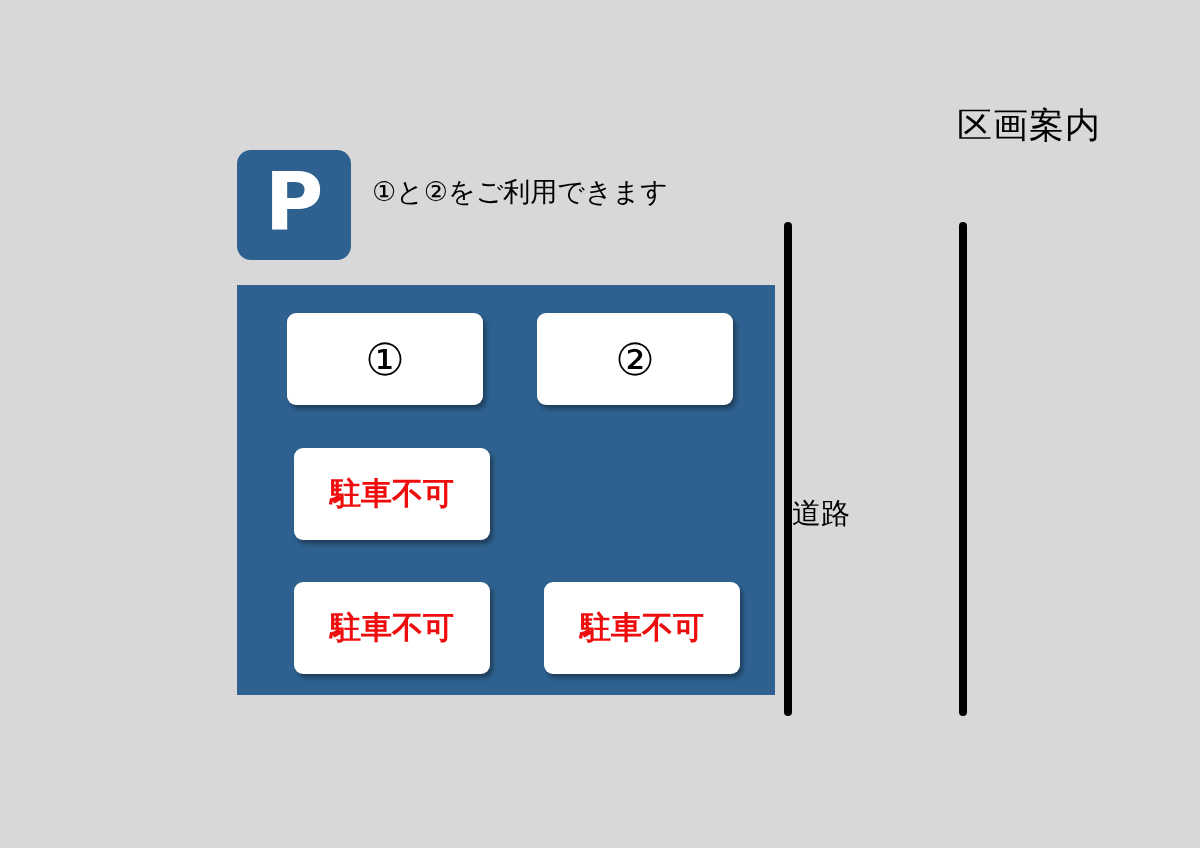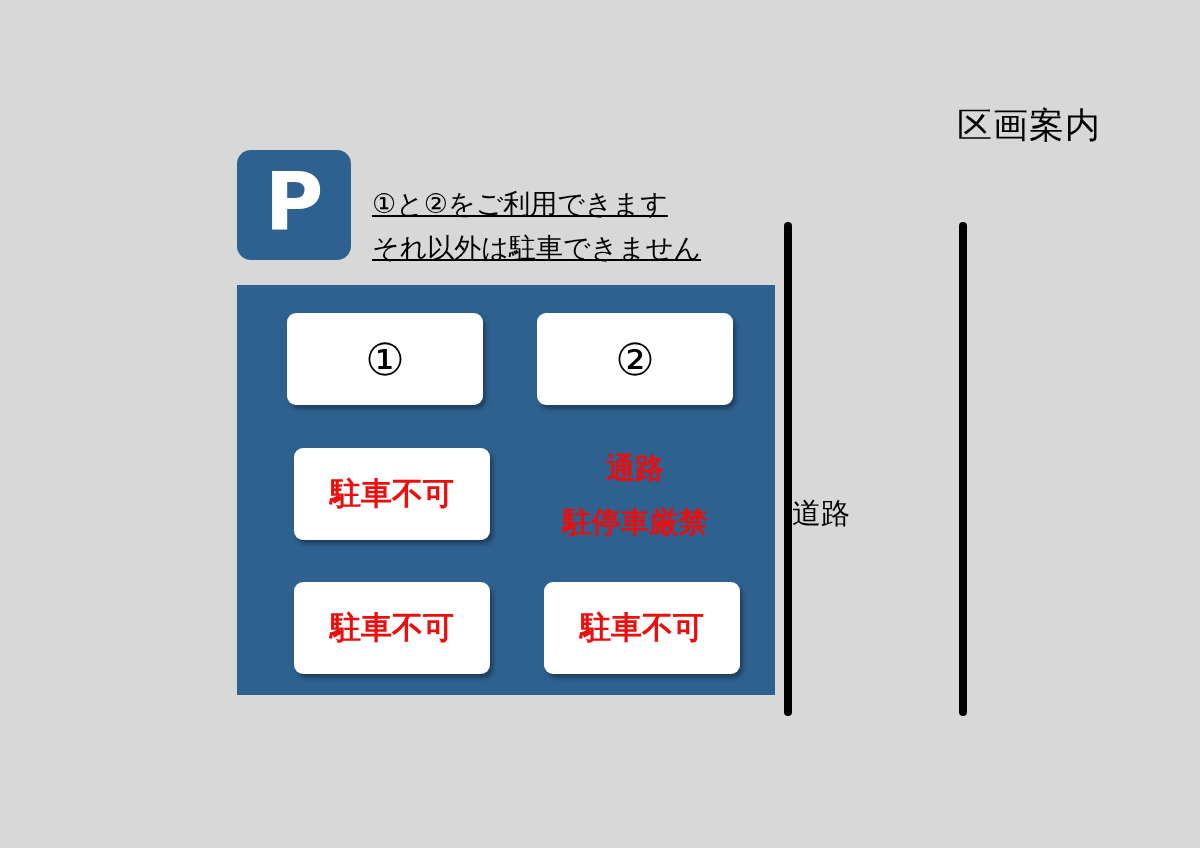--- a/index.html
+++ b/index.html
@@ -38,24 +38,23 @@
   .p-icon .p-letter {
     color: #ffffff;
     font-size: 80px;
     font-weight: bold;
     line-height: 1;
     transform: translateY(-3px);
   }
 
   .usage-note {
     left: 372px;
-    top: 182px;
+    top: 170px;
     font-size: 27px;
     line-height: 44px;
-    text-decoration: underline;
   }
 
   .lot {
     left: 237px;
     top: 285px;
     width: 538px;
     height: 410px;
     background: #2e618f;
   }
 
@@ -125,41 +124,36 @@
 <body>
 
 <div class="abs page-title">区画案内</div>
 
 <div class="abs p-icon">
   <span class="p-letter">P</span>
 </div>
 
 <div class="abs usage-note">
   <div>①と②をご利用できます</div>
-  <div>それ以外は駐車できません</div>
 </div>
 
 <div class="abs lot">
 
   <div class="space numbered space1">
     <span>①</span>
   </div>
 
   <div class="space numbered space2">
     <span>②</span>
   </div>
 
   <div class="space no-parking space3">
     <span>駐車不可</span>
   </div>
 
-  <div class="aisle">
-    <div>通路</div>
-    <div>駐停車厳禁</div>
-  </div>
 
   <div class="space no-parking space4">
     <span>駐車不可</span>
   </div>
 
   <div class="space no-parking space5">
     <span>駐車不可</span>
   </div>
 
 </div>

